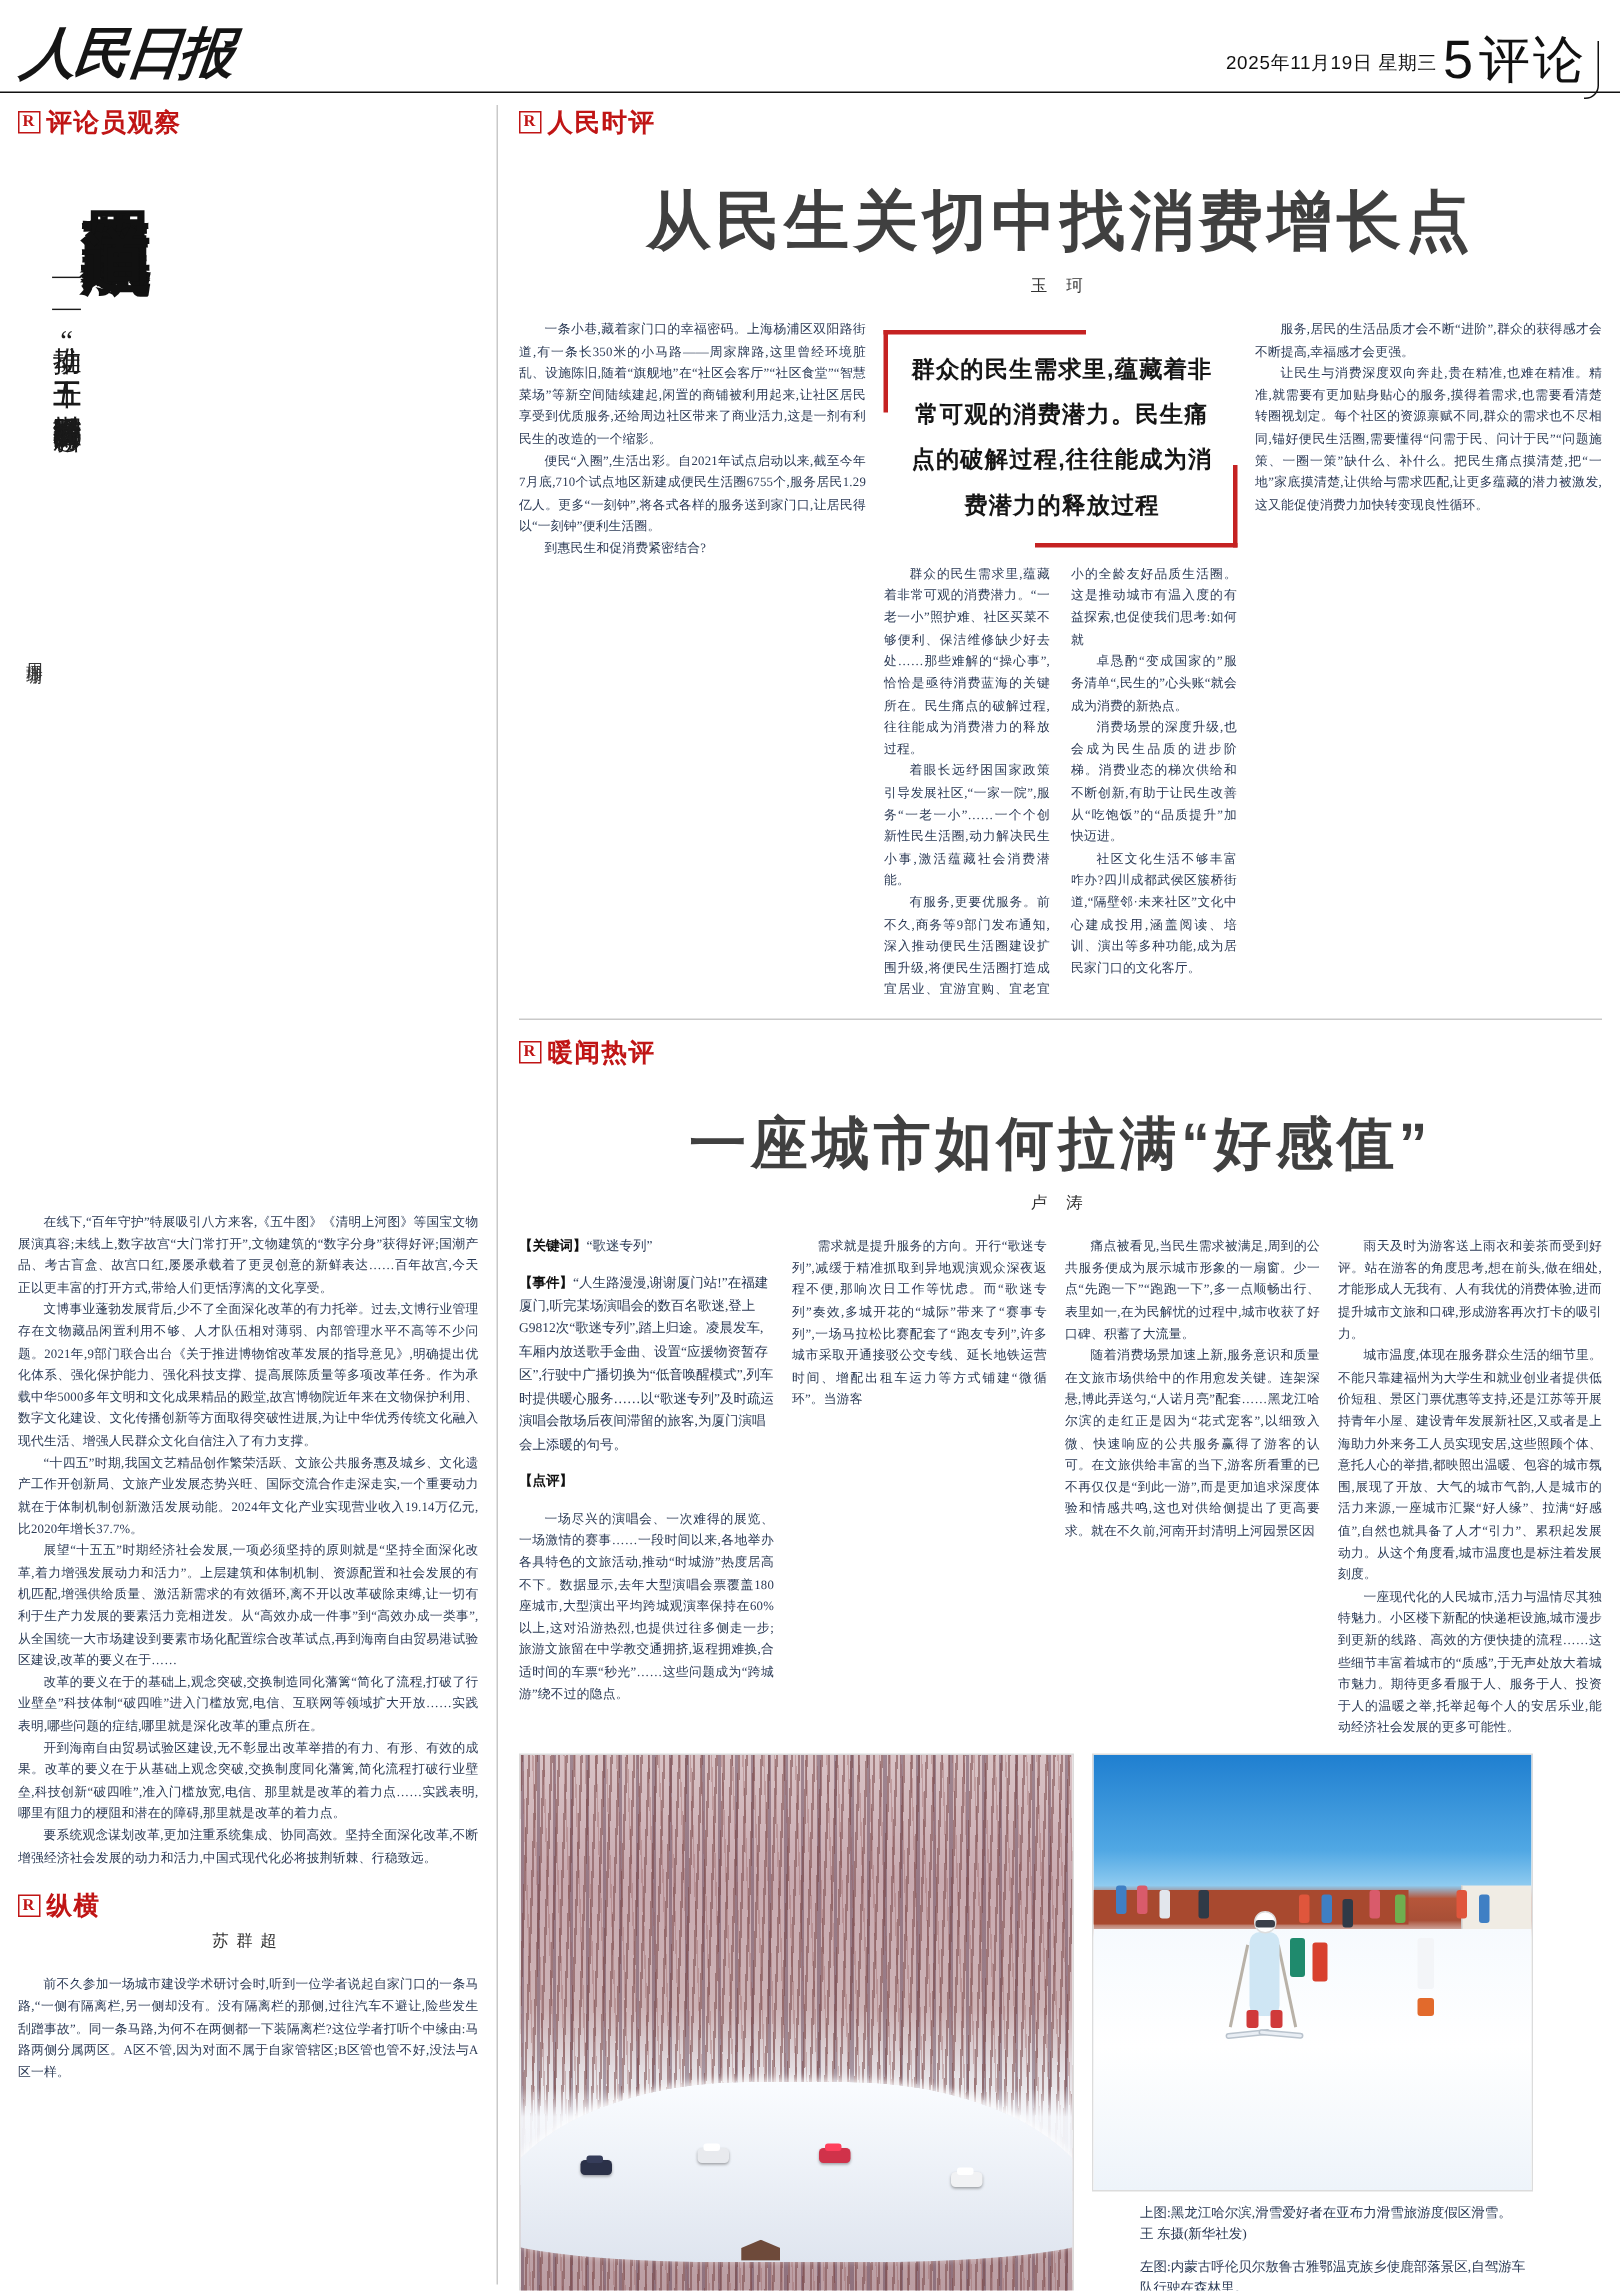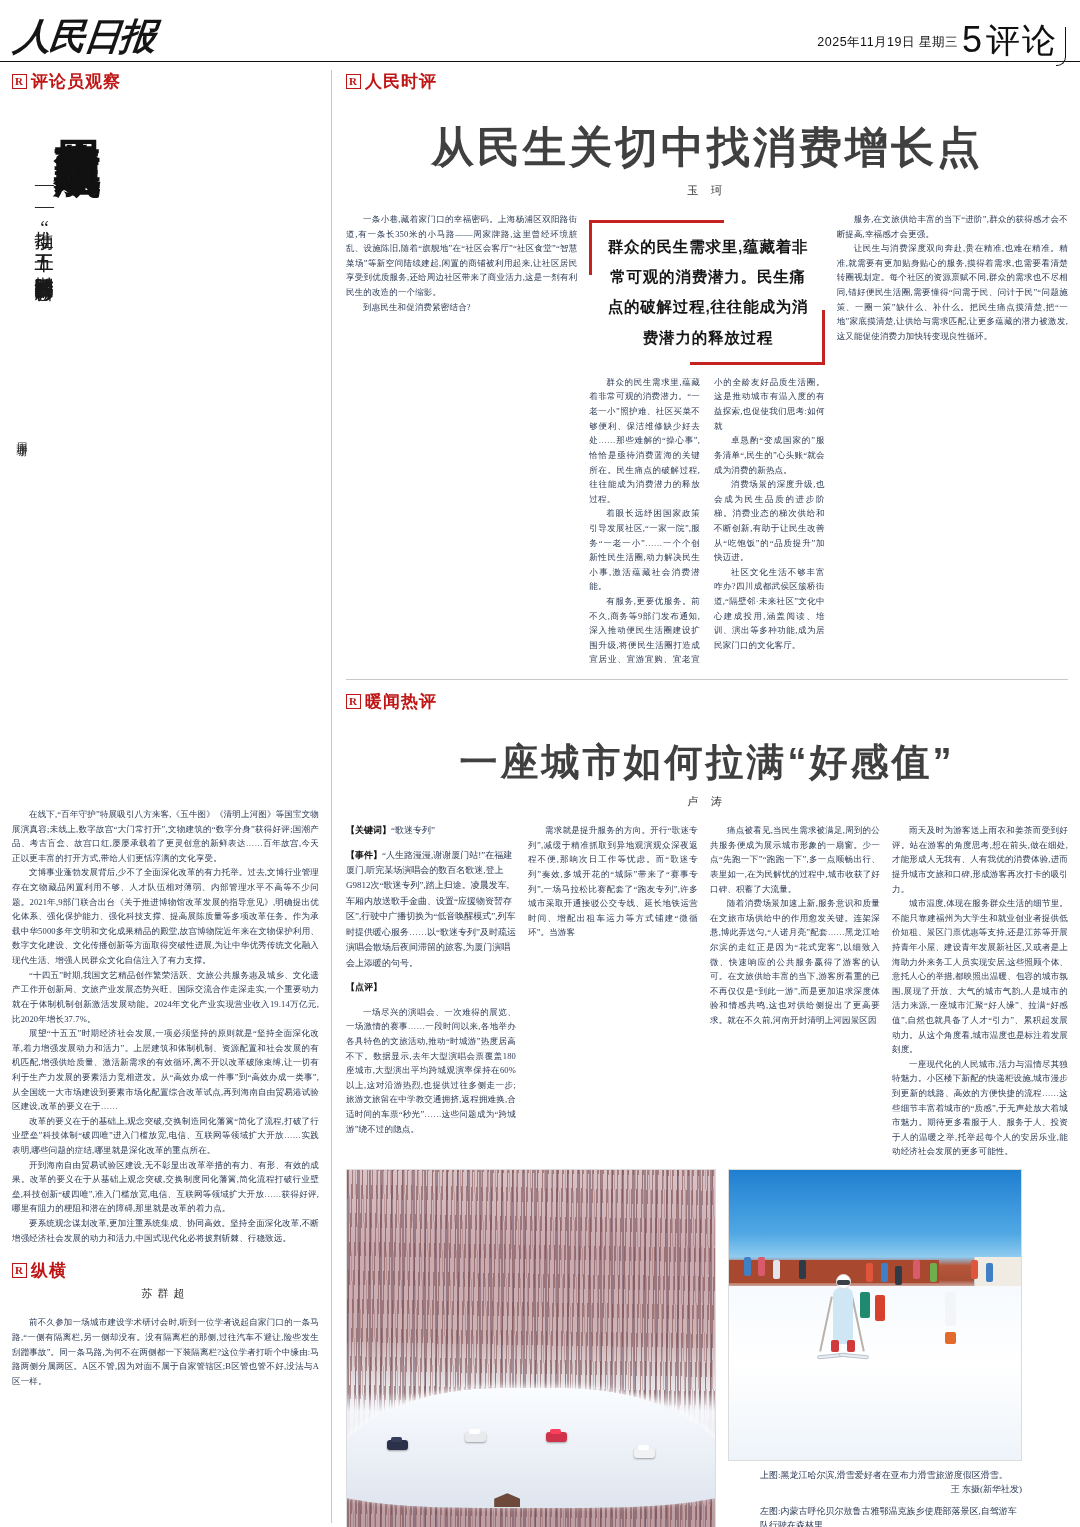--- a/index.html
+++ b/index.html
@@ -312,21 +312,21 @@
   .ph-ski .crowd{ position:absolute; width:7px; height:19px; border-radius:2px;}
 
   .caption {
     font-size: 9px;
     line-height: 1.6;
     color: #2b3a55;
     margin-top: 7px;
     font-family: "Liberation Serif", serif;
     margin-left: 32px;
   }
-  .caption .credit { display: block; text-align: right; }
+  .caption .credit { display: block; }
 
   
   .tag-lead { font-size: 9px; line-height:1.72; color:#2b3a55; }
   .tag-lead b { color:#111; }
   .tag-block { margin-bottom: 9px; }
 
   .mini-row { display:flex; gap:12px; }
 </style>
 </head>
 <body>
@@ -355,21 +355,21 @@
       <div class="v-sub-title">——推动“十五五”时期经济社会发展向新而行④</div>
       <div class="v-author">周珊珊</div>
     </div>
 
     <div class="body-cols c1 left-lead">
         <p>在线下,“百年守护”特展吸引八方来客,《五牛图》《清明上河图》等国宝文物展演真容;未线上,数字故宫“大门常打开”,文物建筑的“数字分身”获得好评;国潮产品、考古盲盒、故宫口红,屡屡承载着了更灵创意的新鲜表达……百年故宫,今天正以更丰富的打开方式,带给人们更恬淳漓的文化享受。</p>
         <p>文博事业蓬勃发展背后,少不了全面深化改革的有力托举。过去,文博行业管理存在文物藏品闲置利用不够、人才队伍相对薄弱、内部管理水平不高等不少问题。2021年,9部门联合出台《关于推进博物馆改革发展的指导意见》,明确提出优化体系、强化保护能力、强化科技支撑、提高展陈质量等多项改革任务。作为承载中华5000多年文明和文化成果精品的殿堂,故宫博物院近年来在文物保护利用、数字文化建设、文化传播创新等方面取得突破性进展,为让中华优秀传统文化融入现代生活、增强人民群众文化自信注入了有力支撑。</p>
         <p>“十四五”时期,我国文艺精品创作繁荣活跃、文旅公共服务惠及城乡、文化遗产工作开创新局、文旅产业发展态势兴旺、国际交流合作走深走实,一个重要动力就在于体制机制创新激活发展动能。2024年文化产业实现营业收入19.14万亿元,比2020年增长37.7%。</p>
         <p>展望“十五五”时期经济社会发展,一项必须坚持的原则就是“坚持全面深化改革,着力增强发展动力和活力”。上层建筑和体制机制、资源配置和社会发展的有机匹配,增强供给质量、激活新需求的有效循环,离不开以改革破除束缚,让一切有利于生产力发展的要素活力竞相迸发。从“高效办成一件事”到“高效办成一类事”,从全国统一大市场建设到要素市场化配置综合改革试点,再到海南自由贸易港试验区建设,改革的要义在于……</p>
         <p>改革的要义在于的基础上,观念突破,交换制造同化藩篱“简化了流程,打破了行业壁垒”科技体制“破四唯”进入门槛放宽,电信、互联网等领域扩大开放……实践表明,哪些问题的症结,哪里就是深化改革的重点所在。</p>
-        <p>开到海南自由贸易试验区建设,无不彰显出改革举措的有力、有形、有效的成果。改革的要义在于从基础上观念突破,交换制度同化藩篱,简化流程打破行业壁垒,科技创新“破四唯”,准入门槛放宽,电信、互联网等领域扩大开放……获得好评,哪里有阻力的梗阻和潜在的障碍,那里就是改革的着力点。</p>
+        <p>开到海南自由贸易试验区建设,无不彰显出改革举措的有力、有形、有效的成果。改革的要义在于从基础上观念突破,交换制度同化藩篱,简化流程打破行业壁垒,科技创新“破四唯”,准入门槛放宽,电信、那里就是改革的着力点……实践表明,哪里有阻力的梗阻和潜在的障碍,那里就是改革的着力点。</p>
         <p>要系统观念谋划改革,更加注重系统集成、协同高效。坚持全面深化改革,不断增强经济社会发展的动力和活力,中国式现代化必将披荆斩棘、行稳致远。</p>
       </div>
 
     <div class="sect-badge" style="margin-top:14px">
       <span class="rmark">R</span>
       <span>纵横</span>
     </div>
 
     <div class="art-author">苏群超</div>
 
@@ -386,39 +386,40 @@
       <span>人民时评</span>
     </div>
 
     <div class="art-title xl">从民生关切中找消费增长点</div>
     <div class="art-author">玉  珂</div>
 
     <div class="mini-row">
       <div style="flex:0 0 calc((100% - 28px)/3);">
         <div class="body-cols c1">
             <p>一条小巷,藏着家门口的幸福密码。上海杨浦区双阳路街道,有一条长350米的小马路——周家牌路,这里曾经环境脏乱、设施陈旧,随着“旗舰地”在“社区会客厅”“社区食堂”“智慧菜场”等新空间陆续建起,闲置的商铺被利用起来,让社区居民享受到优质服务,还给周边社区带来了商业活力,这是一剂有利民生的改造的一个缩影。</p>
+            <p>便民“入圈”,生活出彩。自2021年试点启动以来,截至今年7月底,710个试点地区新建成便民生活圈6755个,服务居民1.29亿人。更多“一刻钟”,将各式各样的服务送到家门口,让居民得以“一刻钟”便利生活圈。</p>
             <p>到惠民生和促消费紧密结合?</p>
           </div>
       </div>
       <div style="flex:1;">
         <div class="quotebox wide">
           <div class="qtext">群众的民生需求里,蕴藏着非常可观的消费潜力。民生痛点的破解过程,往往能成为消费潜力的释放过程</div>
         </div>
         <div class="body-cols c2">
             <p>群众的民生需求里,蕴藏着非常可观的消费潜力。“一老一小”照护难、社区买菜不够便利、保洁维修缺少好去处……那些难解的“操心事”,恰恰是亟待消费蓝海的关键所在。民生痛点的破解过程,往往能成为消费潜力的释放过程。</p>
             <p>着眼长远纾困国家政策引导发展社区,“一家一院”,服务“一老一小”……一个个创新性民生活圈,动力解决民生小事,激活蕴藏社会消费潜能。</p>
             <p>有服务,更要优服务。前不久,商务等9部门发布通知,深入推动便民生活圈建设扩围升级,将便民生活圈打造成宜居业、宜游宜购、宜老宜小的全龄友好品质生活圈。这是推动城市有温入度的有益探索,也促使我们思考:如何就</p>
             <p>卓恳酌“变成国家的”服务清单“,民生的”心头账“就会成为消费的新热点。</p>
             <p>消费场景的深度升级,也会成为民生品质的进步阶梯。消费业态的梯次供给和不断创新,有助于让民生改善从“吃饱饭”的“品质提升”加快迈进。</p>
             <p>社区文化生活不够丰富咋办?四川成都武侯区簇桥街道,“隔壁邻·未来社区”文化中心建成投用,涵盖阅读、培训、演出等多种功能,成为居民家门口的文化客厅。</p>
           </div>
       </div>
       <div style="flex:0 0 calc((100% - 28px)/3);">
         <div class="body-cols c1">
-            <p>服务,在文旅供给丰富的当下“进阶”,群众的获得感才会不断提高,幸福感才会更强。</p>
+            <p>服务,居民的生活品质才会不断“进阶”,群众的获得感才会不断提高,幸福感才会更强。</p>
             <p>让民生与消费深度双向奔赴,贵在精准,也难在精准。精准,就需要有更加贴身贴心的服务,摸得着需求,也需要看清楚转圈视划定。每个社区的资源禀赋不同,群众的需求也不尽相同,锚好便民生活圈,需要懂得“问需于民、问计于民”“问题施策、一圈一策”缺什么、补什么。把民生痛点摸清楚,把“一地”家底摸清楚,让供给与需求匹配,让更多蕴藏的潜力被激发,这又能促使消费力加快转变现良性循环。</p>
           </div>
       </div>
     </div>
 
     <hr class="divider-h">
 
     <div class="sect-badge">
       <span class="rmark">R</span>
       <span>暖闻热评</span>

